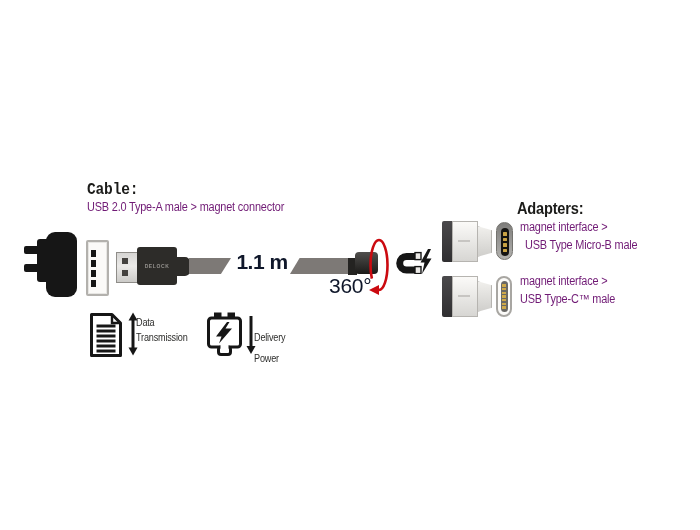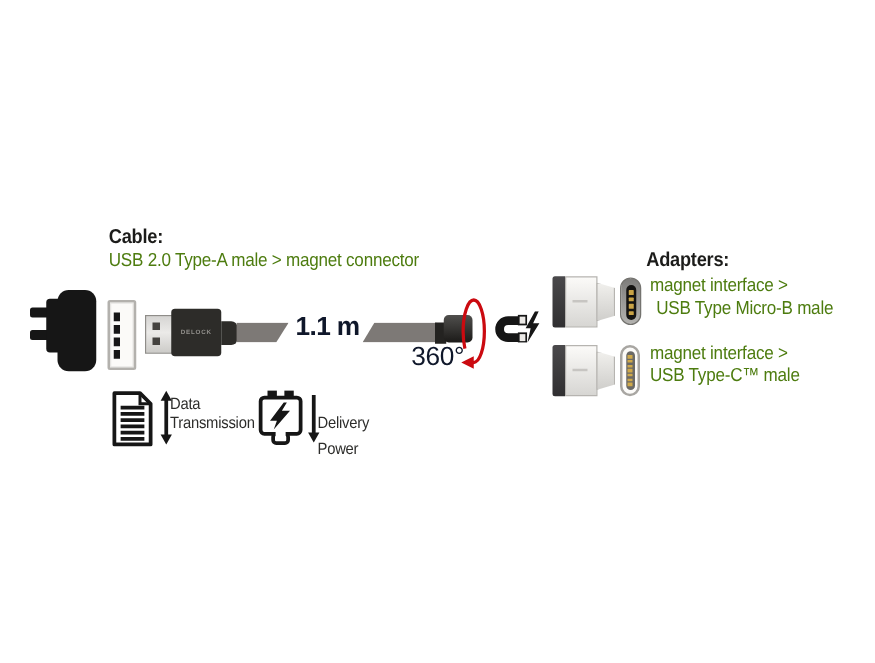--- a/index.html
+++ b/index.html
@@ -1,26 +1,26 @@
 <!DOCTYPE html>
 <html><head>
 <meta charset="utf-8">
 <style>
   html,body{margin:0;padding:0;background:#fff;}
   .stage{position:relative;width:700px;height:530px;background:#ffffff;overflow:hidden;
          font-family:"Liberation Sans",sans-serif;color:#2d2d2b;}
   .abs{position:absolute;}
   .cnd{display:inline-block;transform:scaleX(0.91);transform-origin:0 0;white-space:nowrap;}
   .h1{font-weight:bold;font-size:16px;color:#1c1c1a;letter-spacing:-0.2px;}
-  .body-txt{font-size:15px;letter-spacing:-0.2px;color:#4d7c0f;}
-  .small-txt{font-size:13px;letter-spacing:-0.2px;color:#2d2d2b;line-height:15px;}
+  .body-txt{font-size:12px;letter-spacing:-0.2px;color:#701a75;}
+  .small-txt{font-size:10px;letter-spacing:-0.2px;color:#2d2d2b;line-height:15px;}
   .red{color:#0f172a;}
 
   
-  #cable-heading{left:87px;top:181px;}
+  #cable-heading{left:87px;top:181px;font-family:Liberation Mono, monospace;}
   #cable-desc{left:87px;top:200px;}
   #adapters-heading{left:517px;top:181px;margin-top:19px;}
   #a1l1{left:520px;top:220px;} #a1l2{left:525px;top:238px;}
   #a2l1{left:520px;top:274px;} #a2l2{left:520px;top:292px;}
 
   
   .charger-part{position:absolute;background:#161616;}
   #chg-prong-top{left:24px;top:246px;width:16px;height:8px;border-radius:2px 0 0 2px;}
   #chg-prong-bot{left:24px;top:264px;width:16px;height:8px;border-radius:2px 0 0 2px;}
   #chg-base{left:37px;top:239px;width:15px;height:43px;border-radius:3px;}

